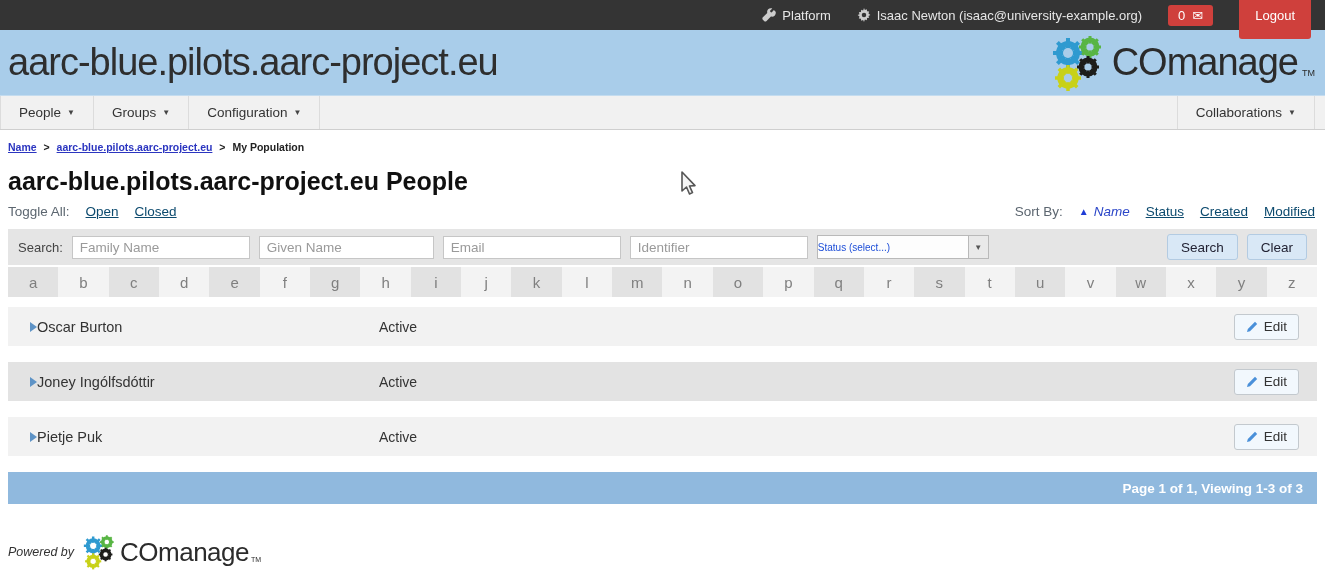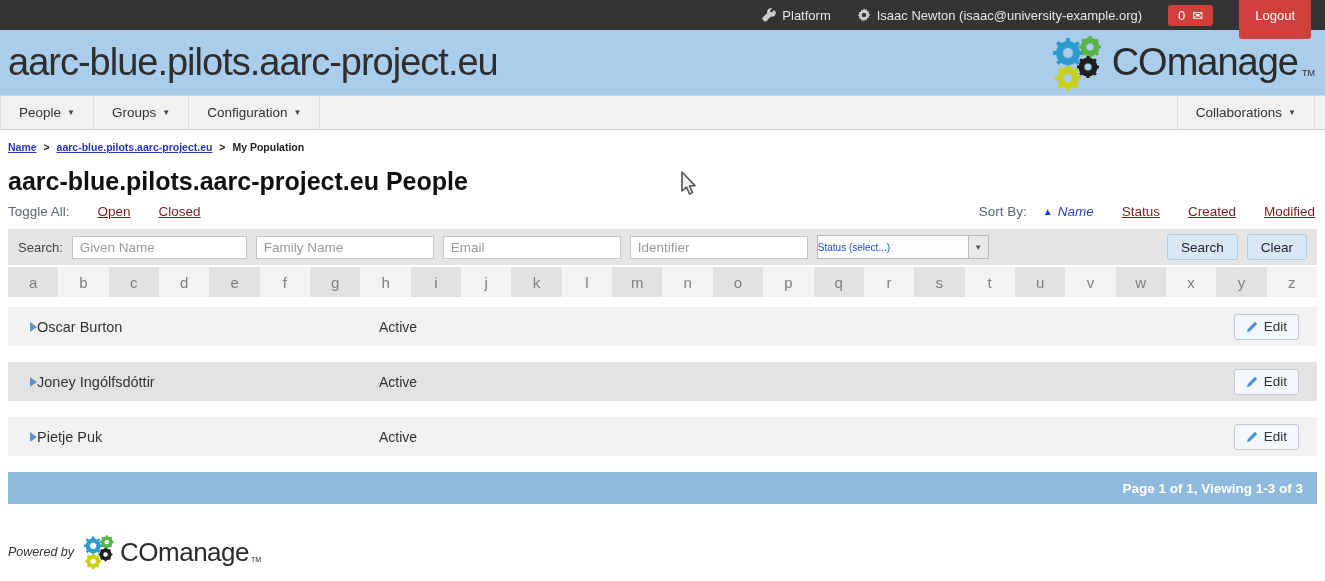--- a/index.html
+++ b/index.html
@@ -39,21 +39,21 @@
   .breadcrumb { margin:11px 8px 0; font-size:10.5px; font-weight:bold; color:#222; }
   .breadcrumb a { color:#2b35c0; text-decoration:underline; cursor:pointer; }
   .crumb-sep { margin:0 4px; }
 
   
   .page-title { margin:14px 8px 8px; font-size:25px; font-weight:bold; color:#101010; }
   .toggle-sort { display:flex; justify-content:space-between; align-items:center;
     margin:5px 10px 10px 8px; font-size:13.5px;text-align:center; }
   .toggle-left, .sort-right { display:flex; align-items:center; gap:16px; }
   .muted-label { color:#5c6670; }
-  .link { color:#7f1d1d; text-decoration:underline; cursor:pointer;margin-left:12px; }
+  .link { color:#0c4a6e; text-decoration:underline; cursor:pointer; }
   .sort-active { color:#2b46c8; font-style:italic; display:flex; align-items:center; gap:5px; }
   .sort-arrow { font-size:10px; color:#1f3dd6; font-style:normal; }
 
   
   .search-panel { margin:0 8px; background:#e5e5e5; height:36px; display:flex;
     align-items:center; padding:0 10px; gap:9px; }
   .search-label { font-size:13px; color:#444; }
   .search-input { height:23px; border:1px solid #c6c6c6; background:#fff; padding:0 7px;
     font-size:13.5px; color:#333; font-family:inherit; }
   .search-input::placeholder { color:#9a9a9a; }
@@ -224,22 +224,22 @@
       <span>Name</span>
     </span>
     <a class="link">Status</a>
     <a class="link">Created</a>
     <a class="link">Modified</a>
   </div>
 </div>
 
 <div class="search-panel">
   <span class="search-label">Search:</span>
+  <input class="search-input in-family" placeholder="Family Name" style="">
   <input class="search-input in-given" placeholder="Given Name" style="">
-  <input class="search-input in-family" placeholder="Family Name" style="">
   <input class="search-input in-email" placeholder="Email" style="">
   <input class="search-input in-ident" placeholder="Identifier" style="">
   <div class="status-select">
     <span class="status-text">Status (select...)</span>
     <span class="status-arrow">▼</span>
   </div>
   <div class="search-spacer"></div>
   <button class="panel-btn">Search</button>
   <button class="panel-btn">Clear</button>
 </div>

